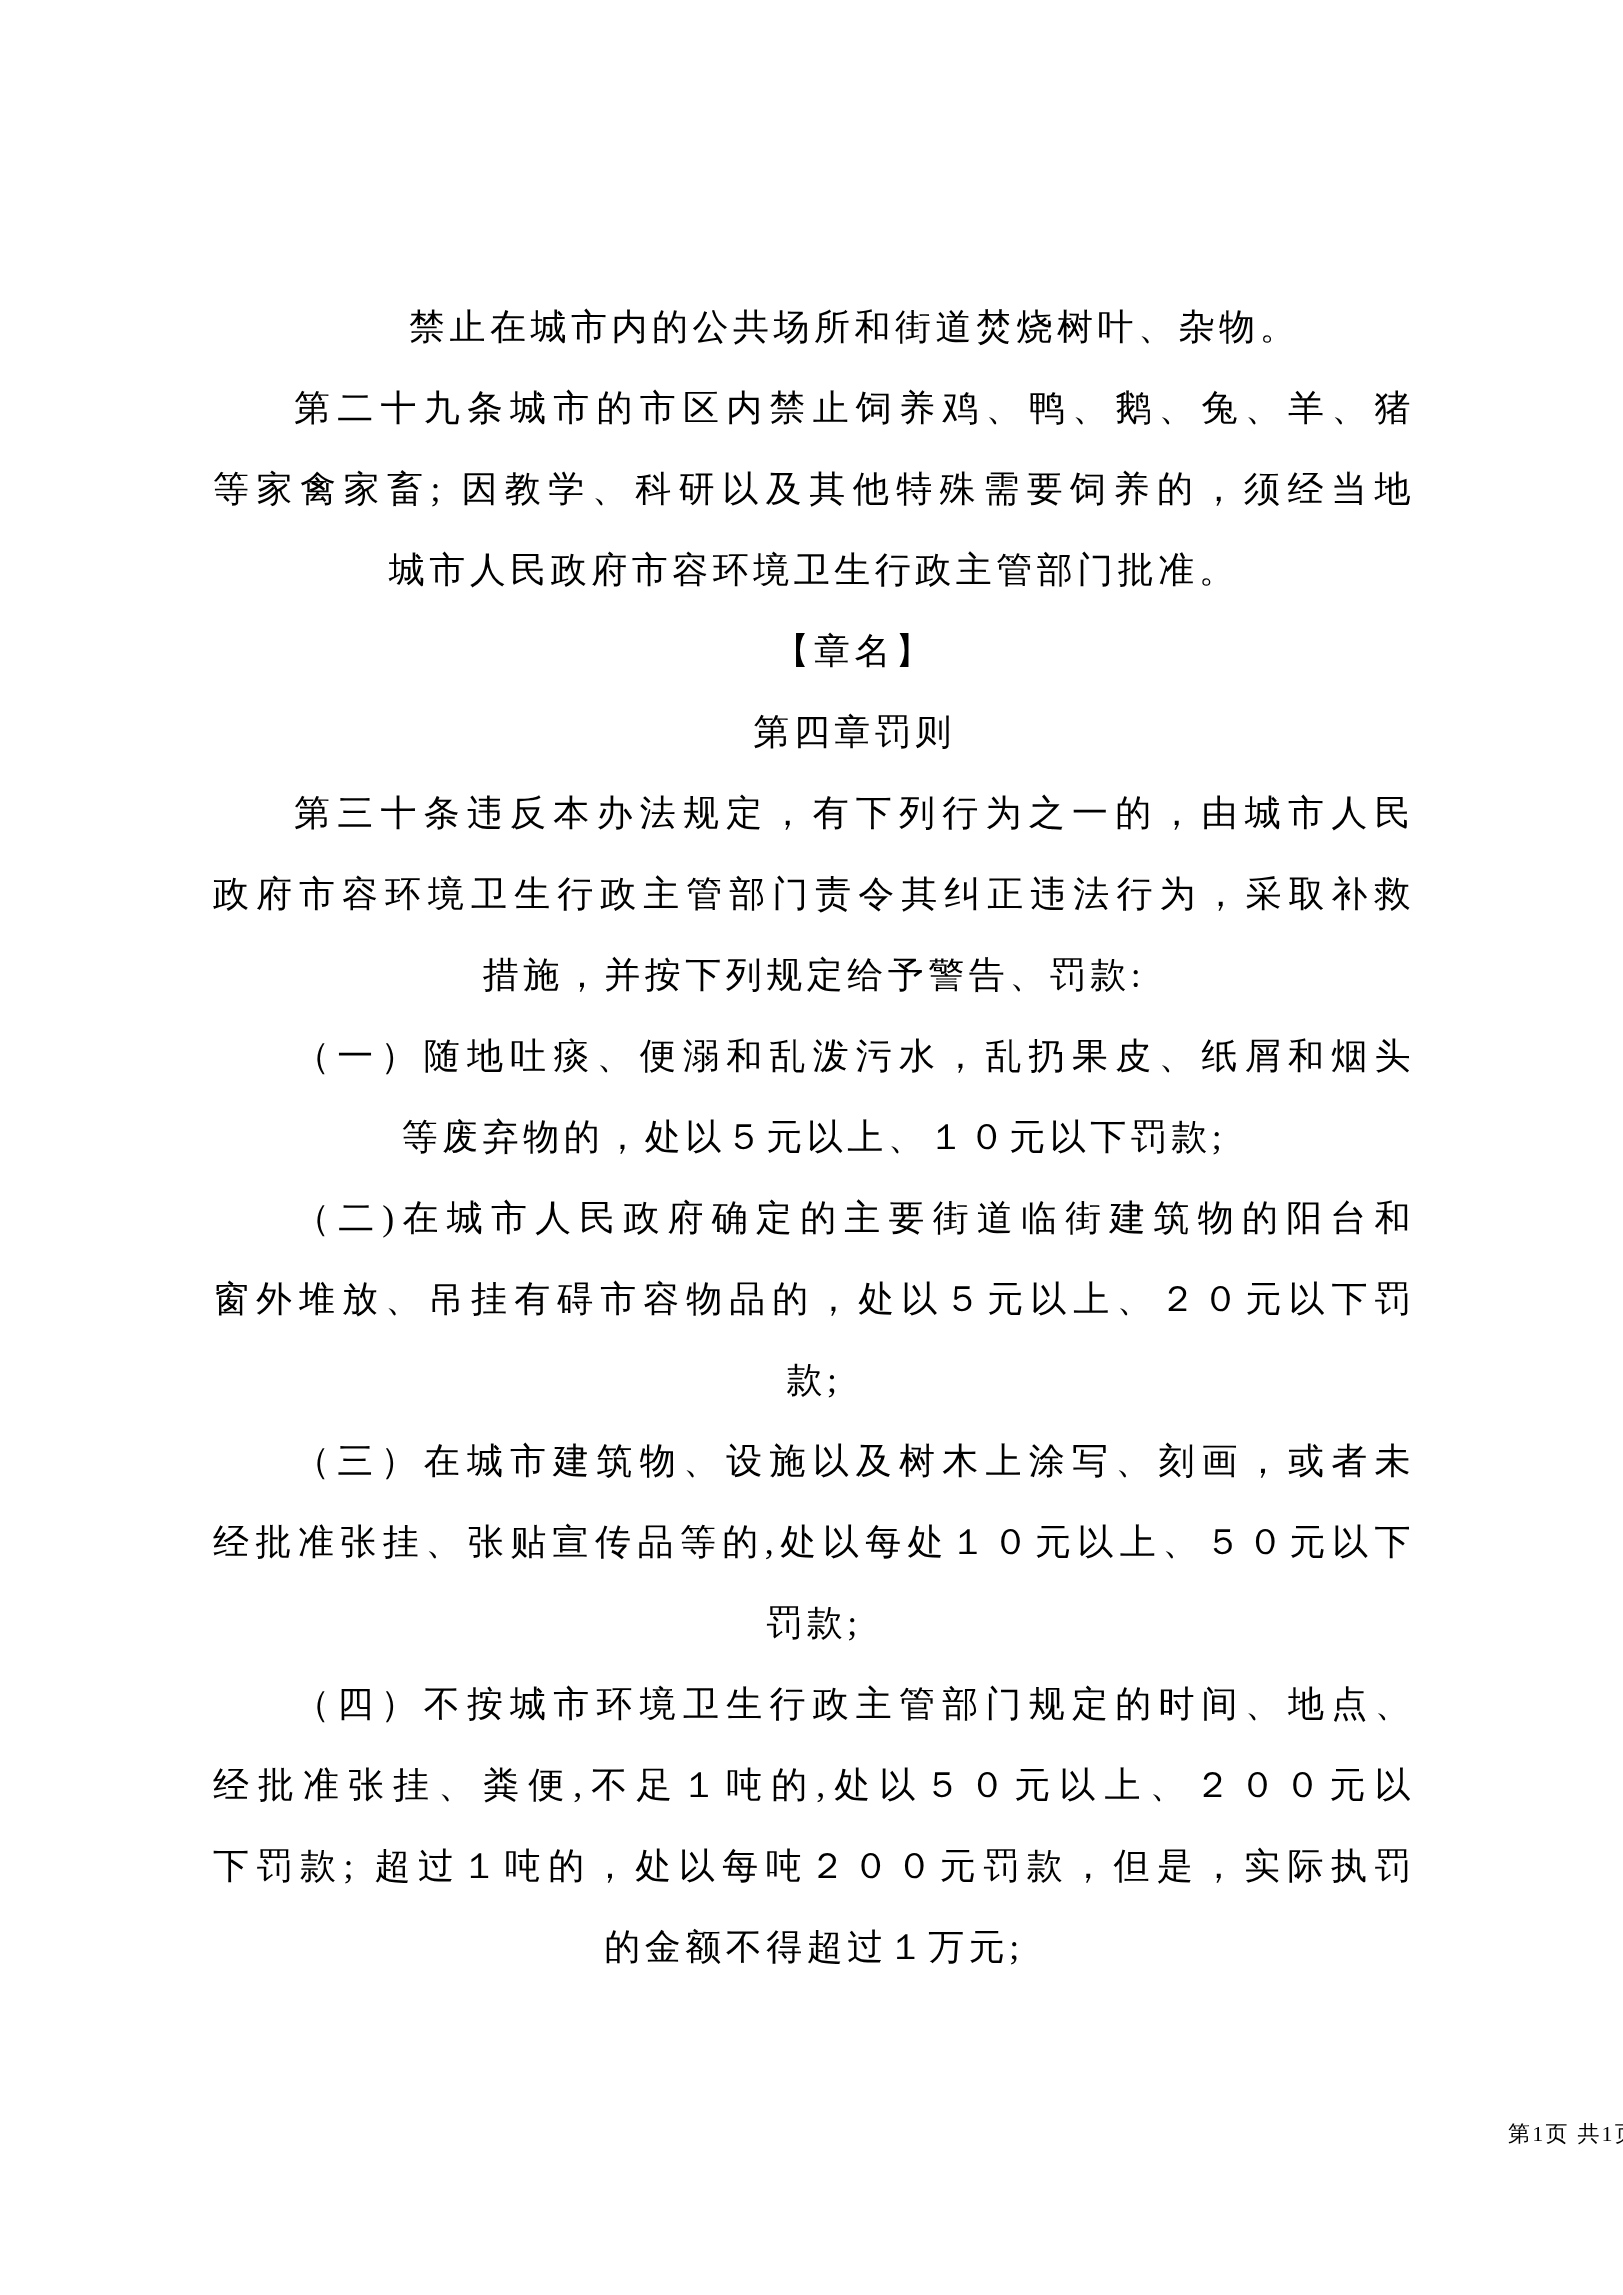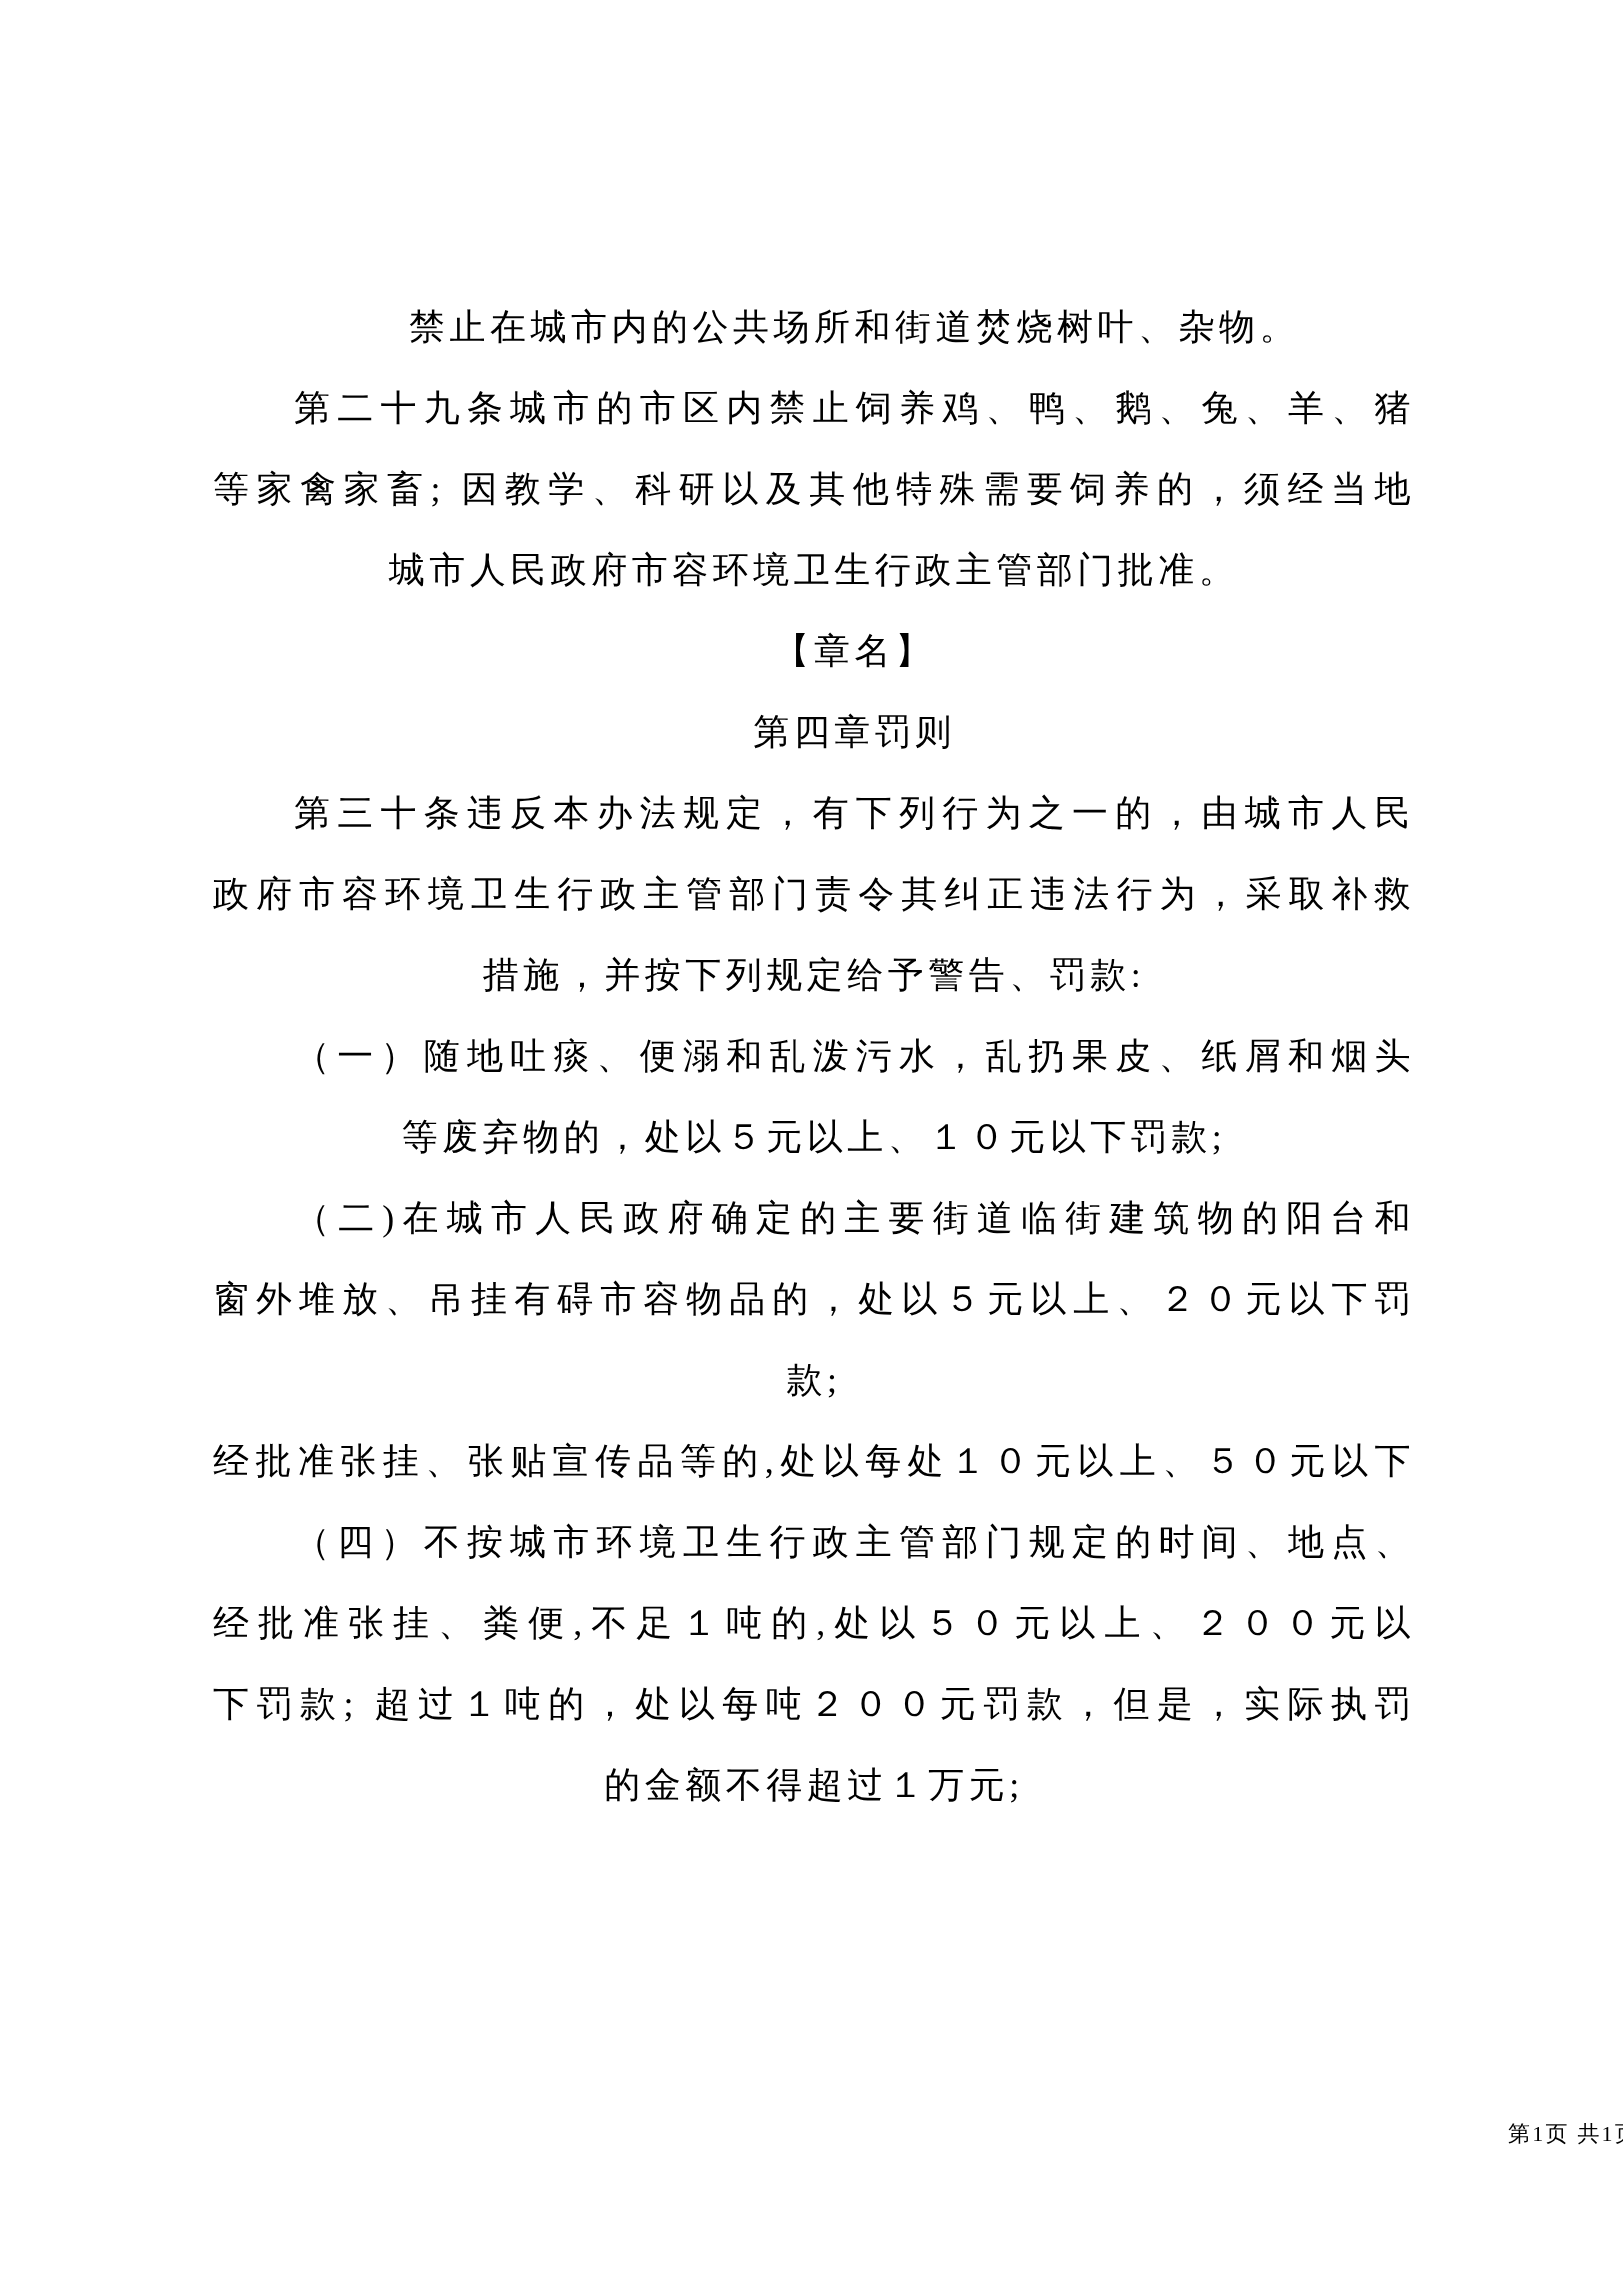--- a/index.html
+++ b/index.html
@@ -59,21 +59,23 @@
   <div class="line indent">【章名】</div>
   <div class="line indent">第四章罚则</div>
   <div class="line indent just">第三十条违反本办法规定，有下列行为之一的，由城市人民</div>
   <div class="line just">政府市容环境卫生行政主管部门责令其纠正违法行为，采取补救</div>
   <div class="line">措施，并按下列规定给予警告、罚款:</div>
   <div class="line indent just">（一）随地吐痰、便溺和乱泼污水，乱扔果皮、纸屑和烟头</div>
   <div class="line">等废弃物的，处以５元以上、１０元以下罚款;</div>
   <div class="line indent just">（二)在城市人民政府确定的主要街道临街建筑物的阳台和</div>
   <div class="line just">窗外堆放、吊挂有碍市容物品的，处以５元以上、２０元以下罚</div>
   <div class="line">款;</div>
+  <div class="line indent just">（三）在城市建筑物、设施以及树木上涂写、刻画，或者未</div>
   <div class="line just">经批准张挂、张贴宣传品等的,处以每处１０元以上、５０元以下</div>
+  <div class="line">罚款;</div>
   <div class="line indent just">（四）不按城市环境卫生行政主管部门规定的时间、地点、</div>
   <div class="line just">经批准张挂、粪便,不足１吨的,处以５０元以上、２００元以</div>
   <div class="line just">下罚款; 超过１吨的，处以每吨２００元罚款，但是，实际执罚</div>
   <div class="line">的金额不得超过１万元;</div>
 </div>
 
 <div class="page-footer">第1页 共1页</div>
 
 
 </body></html>

